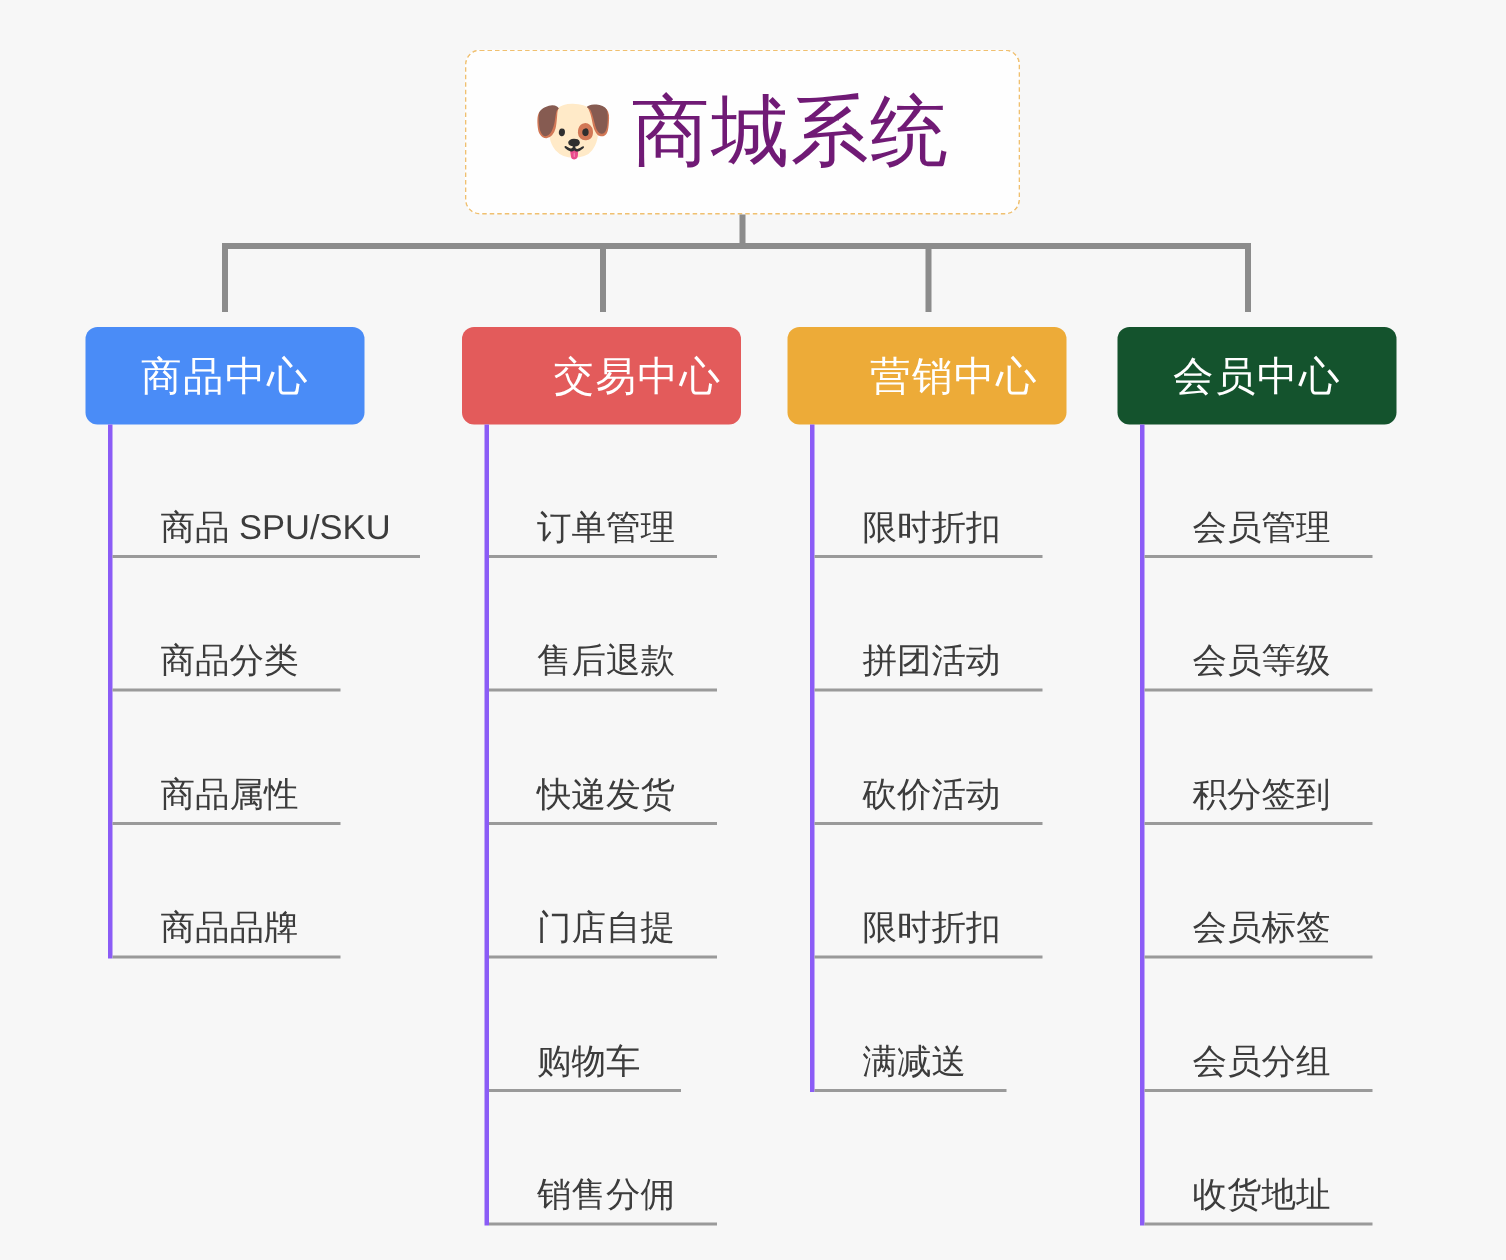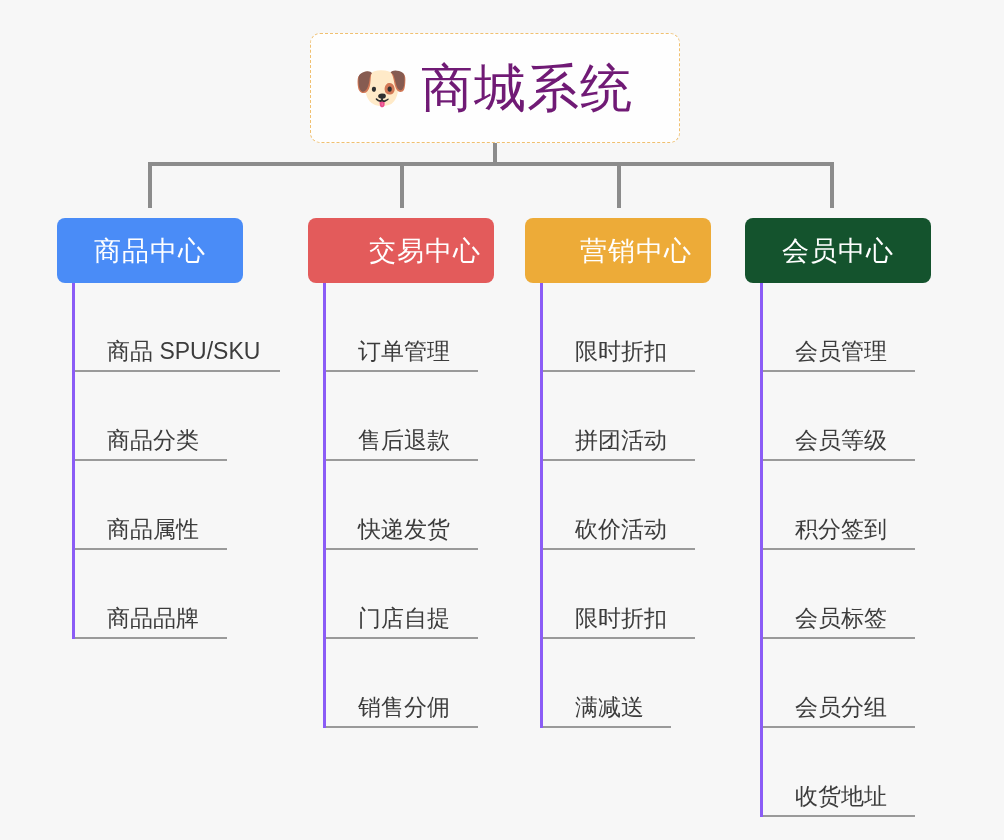--- a/index.html
+++ b/index.html
@@ -194,20 +194,24 @@
         <span class="leaf-rule"></span>
       </div>
       <div class="leaf-item w4">
         <span class="leaf-label">快递发货</span>
         <span class="leaf-rule"></span>
       </div>
       <div class="leaf-item w4">
         <span class="leaf-label">门店自提</span>
         <span class="leaf-rule"></span>
       </div>
+      <div class="leaf-item w3">
+        <span class="leaf-label">购物车</span>
+        <span class="leaf-rule"></span>
+      </div>
       <div class="leaf-item w4">
         <span class="leaf-label">销售分佣</span>
         <span class="leaf-rule"></span>
       </div>
     </div>
   </div>
 
   <div class="column col-3">
     <div class="cat-box">营销中心</div>
     <div class="leaf-list">

